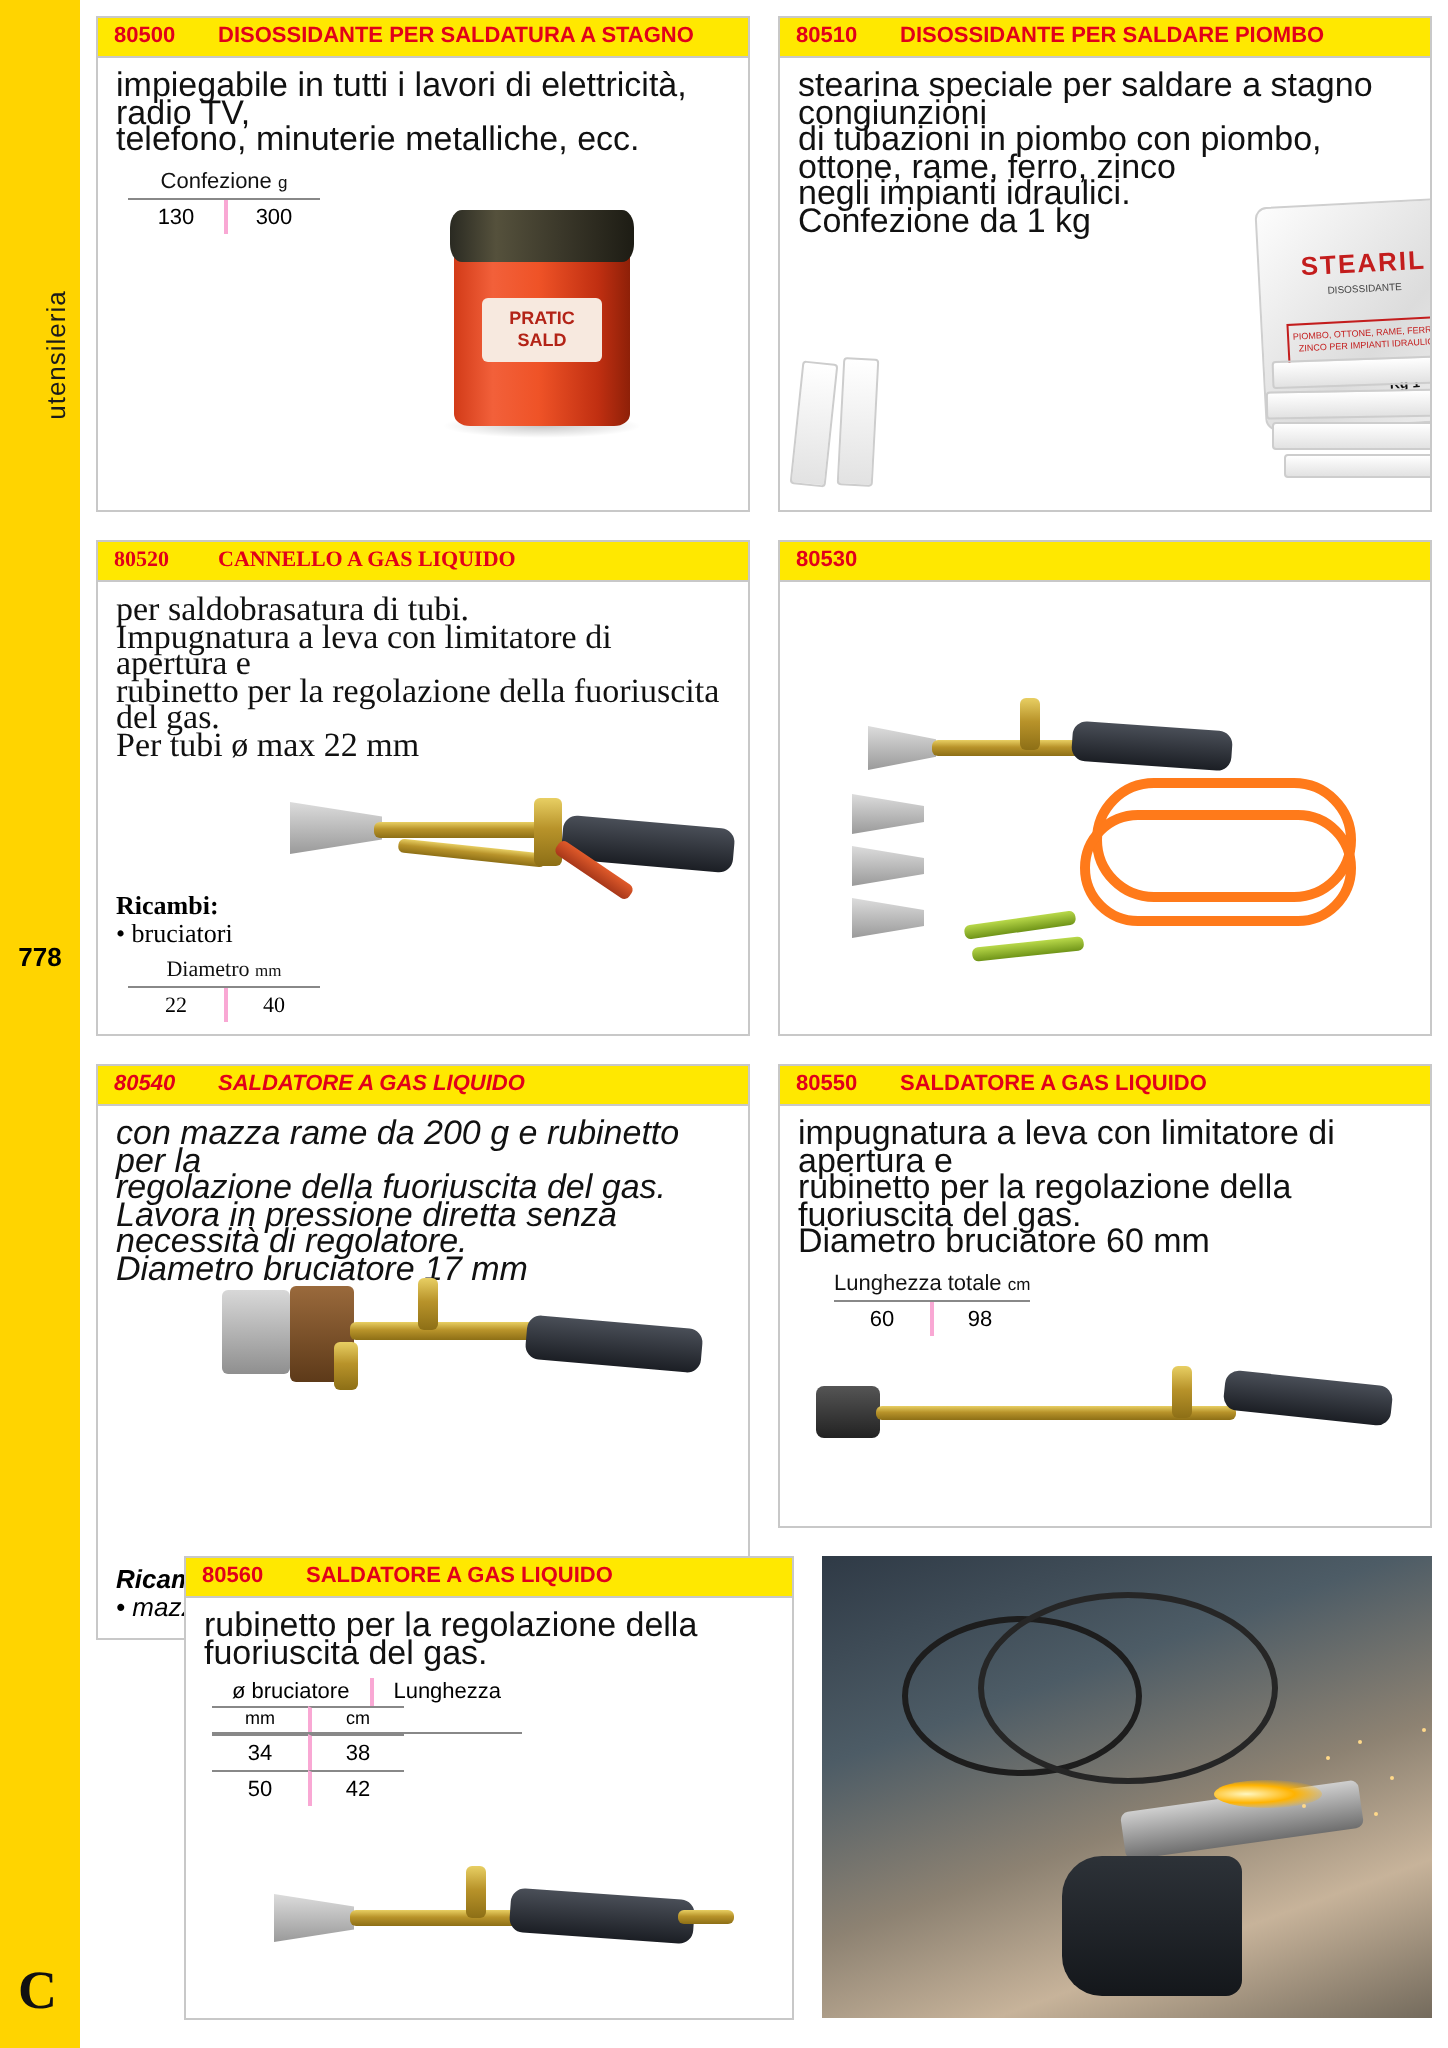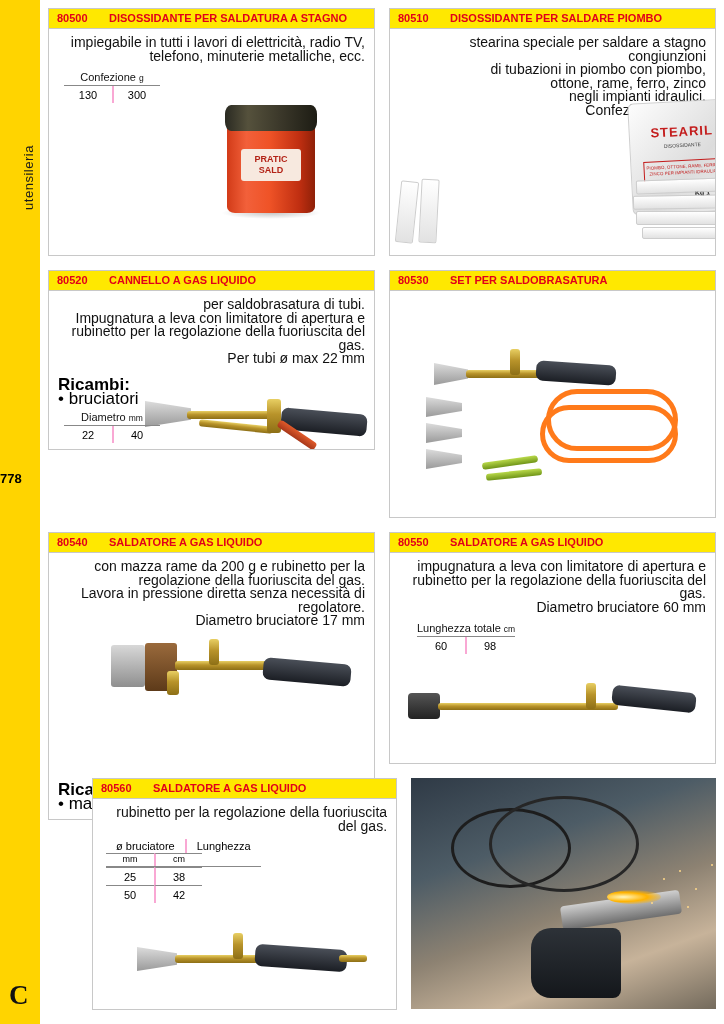--- a/index.html
+++ b/index.html
@@ -29,20 +29,21 @@
     font-weight:400;
   }
   .page-number {
     position:absolute;
     left:0; top:468px;
     width:40px;
     background:#ffd400;
     color:#000;
     font-size:13px;
     font-weight:bold;
+    text-align:center;
     padding:3px 0;
   }
   .logo-c {
     position:absolute;
     left:9px; bottom:18px;
     width:22px; height:22px;
     font-family:"Liberation Serif", serif;
     font-size:27px;
     line-height:22px;
     font-weight:bold;
@@ -87,25 +88,24 @@
     color:#e1001a;
     font-size:11px;
     font-weight:bold;
     padding:3px 0 0 4px;
   }
 
   .cell-body {
     padding:7px 9px 0 9px;
   }
   .desc {
-    font-size:14px;
+    font-size:17px;
     line-height:13.6px;
     color:#111;
     white-space:pre-line;
-    text-align:right;
   }
 
   
   .spec {
     margin-top:8px;
     margin-left:6px;
     display:inline-block;
   }
   .spec-cap {
     font-size:11px;
@@ -130,21 +130,21 @@
 
   .spec2 { margin-top:6px; margin-left:4px; display:inline-block; }
   .spec2 .hdr > div {
     font-size:11px; text-align:left; padding:1px 10px;
   }
   .spec2 .sub > div { font-size:9px; text-align:center; padding:0 10px 2px; }
   .spec2 .line { border-bottom:1px solid #888; }
 
   .ricambi {
     margin-top:18px;
-    font-size:17px;
+    font-size:13px;
     line-height:14px;
   }
   .ricambi b { font-weight:bold; }
 
   
   .art { position:absolute; }
 
   
   .jar-body {
     position:absolute; left:178px; top:112px; width:88px; height:92px;
@@ -299,21 +299,21 @@
         <div class="bar-w" style="left:246px;top:202px;width:90px;height:14px;"></div>
         <div class="bar-w" style="left:252px;top:218px;width:80px;height:12px;"></div>
         <div class="bar-w" style="left:8px;top:172px;width:18px;height:62px;transform:rotate(6deg);"></div>
         <div class="bar-w" style="left:30px;top:170px;width:18px;height:64px;transform:rotate(3deg);"></div>
       </div>
     </div>
   </div>
 
   <div class="row" style="height:248px;margin-top:14px;">
 
-    <div class="cell half" style="height:180px;">
+    <div class="cell half" style="height:248px;font-family:Liberation Serif, serif;">
       <div class="cell-header">
         <div class="code">80520</div>
         <div class="title">CANNELLO A GAS LIQUIDO</div>
       </div>
       <div class="cell-body">
         <div class="desc">per saldobrasatura di tubi.
 Impugnatura a leva con limitatore di apertura e
 rubinetto per la regolazione della fuoriuscita del gas.
 Per tubi ø max 22 mm</div>
       </div>
@@ -340,42 +340,41 @@
             <div>22</div>
             <div>40</div>
           </div>
         </div>
       </div>
     </div>
 
     <div class="cell half" style="height:248px;">
       <div class="cell-header">
         <div class="code">80530</div>
-        <div class="title">SET PER SALDOBRASATURA</div>
       </div>
 
       <div>
         <div class="bell" style="left:44px;top:92px;width:34px;height:22px;clip-path:polygon(0 0,100% 30%,100% 70%,0 100%);"></div>
         <div class="tube" style="left:76px;top:99px;width:74px;height:8px;"></div>
         <div class="grip" style="left:146px;top:92px;width:80px;height:20px;transform:rotate(4deg);"></div>
         <div class="tube" style="left:120px;top:78px;width:10px;height:26px;"></div>
         <div class="bell" style="left:36px;top:126px;width:36px;height:20px;clip-path:polygon(0 0,100% 30%,100% 70%,0 100%);"></div>
         <div class="bell" style="left:36px;top:152px;width:36px;height:20px;clip-path:polygon(0 0,100% 30%,100% 70%,0 100%);"></div>
         <div class="bell" style="left:36px;top:178px;width:36px;height:20px;clip-path:polygon(0 0,100% 30%,100% 70%,0 100%);"></div>
         <div class="hose" style="left:156px;top:118px;width:132px;height:62px;"></div>
         <div class="hose" style="left:150px;top:134px;width:138px;height:58px;"></div>
         <div class="tube" style="left:92px;top:188px;width:56px;height:7px;background:linear-gradient(180deg,#b9d94a,#6f9418);transform:rotate(-8deg);"></div>
         <div class="tube" style="left:96px;top:200px;width:56px;height:7px;background:linear-gradient(180deg,#b9d94a,#6f9418);transform:rotate(-6deg);"></div>
       </div>
     </div>
   </div>
 
   <div class="row" style="height:232px;margin-top:14px;">
 
-    <div class="cell half" style="height:288px;">
+    <div class="cell half" style="height:288px;font-style:italic;">
       <div class="cell-header">
         <div class="code">80540</div>
         <div class="title">SALDATORE A GAS LIQUIDO</div>
       </div>
       <div class="cell-body">
         <div class="desc">con mazza rame da 200 g e rubinetto per la
 regolazione della fuoriuscita del gas.
 Lavora in pressione diretta senza necessità di regolatore.
 Diametro bruciatore 17 mm</div>
       </div>
@@ -436,21 +435,21 @@
         <div class="spec2">
           <div class="spec-row hdr">
             <div>ø bruciatore</div>
             <div>Lunghezza</div>
           </div>
           <div class="spec-row sub line">
             <div>mm</div>
             <div>cm</div>
           </div>
           <div class="spec-row">
-            <div>25</div>
+            <div>34</div>
             <div>38</div>
           </div>
           <div class="spec-row">
             <div>50</div>
             <div>42</div>
           </div>
         </div>
       </div>
       <div>
         <div class="bell" style="left:44px;top:168px;width:40px;height:24px;clip-path:polygon(0 0,100% 26%,100% 74%,0 100%);"></div>

